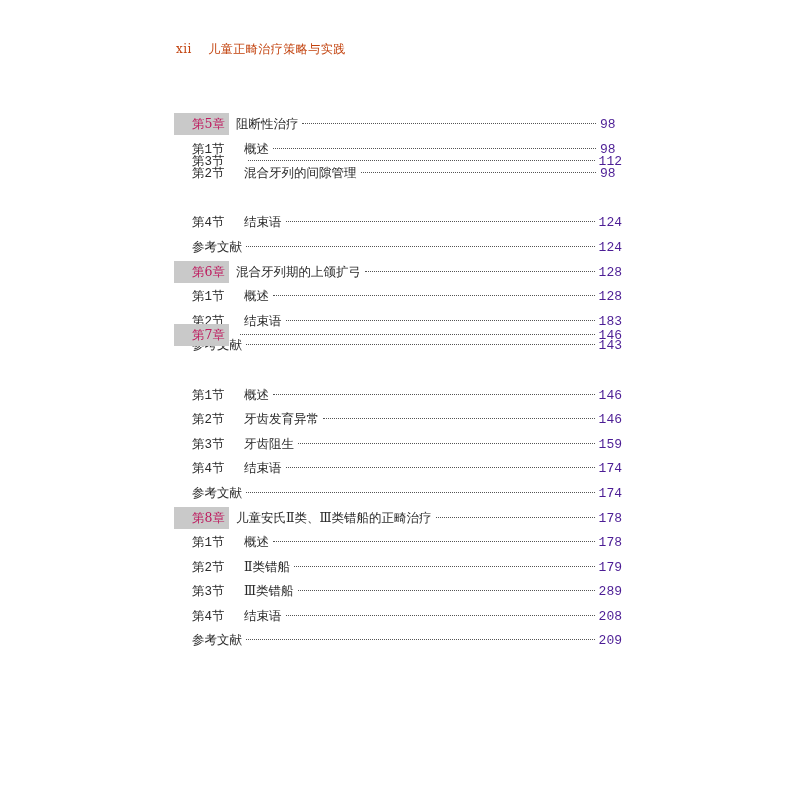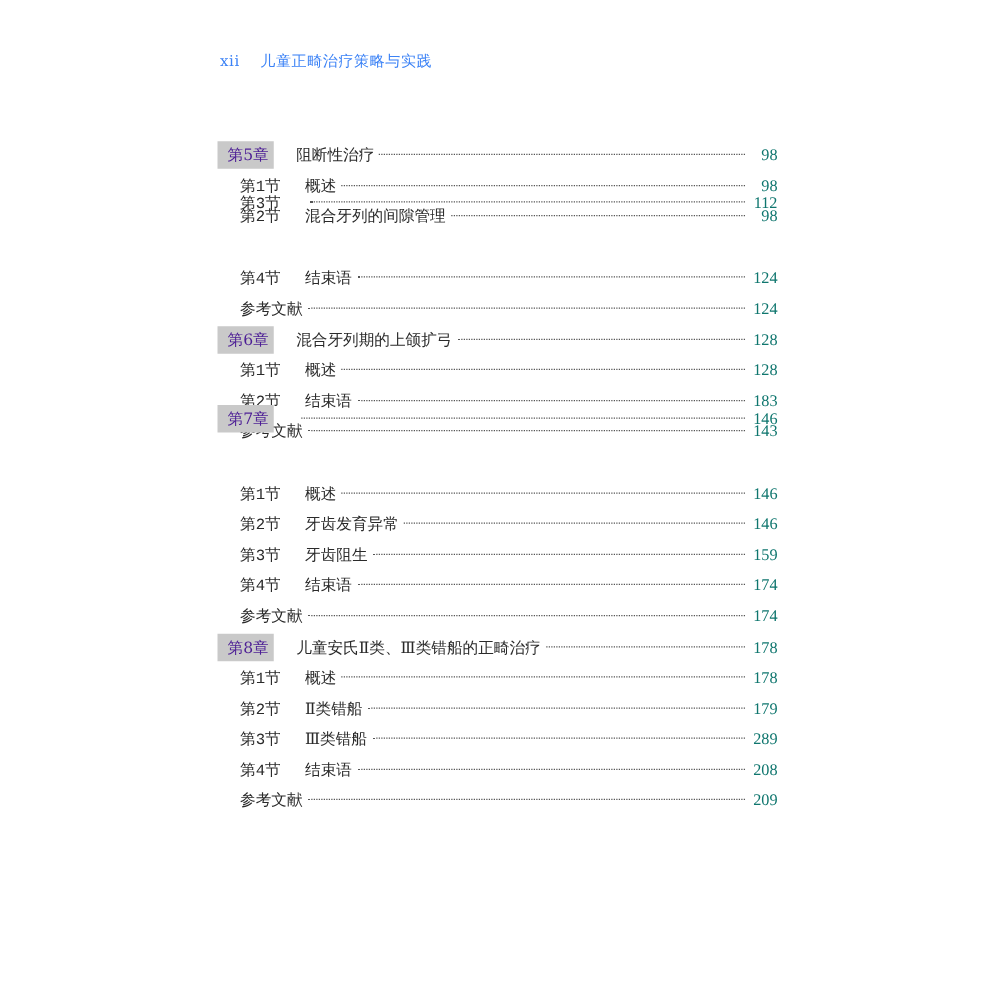--- a/index.html
+++ b/index.html
@@ -3,46 +3,46 @@
   <meta charset="utf-8">
   <style>
     html, body { margin: 0; padding: 0; background: #ffffff; }
     body {
       width: 800px; height: 800px; position: relative; overflow: hidden;
       font-family: "DejaVu Serif", "Liberation Serif", serif;
       color: #2a2a2a;
     }
     .running-header {
       position: absolute; left: 176px; top: 41px;
-      font-size: 12px; color: #3b82f6; letter-spacing: 0.5px;
+      font-size: 12px; color: #c2410c; letter-spacing: 0.5px;
     }
     .running-header .folio { margin-right: 12px; }
     .toc {
       position: absolute; left: 174px; top: 78px; width: 448px;
     }
     .toc-row {
       display: flex; align-items: baseline;
       height: 24.6px; line-height: 20px;
       font-size: 12.5px;
     }
     .toc-row.section { padding-left: 18px; }
     .toc-row.chapter .ch-label {
-      background: #c9c9c9; padding: 1px 4px 1px 8px; margin-right: 18px;
-      color: #4c1d95;
+      background: #c9c9c9; padding: 1px 4px 1px 18px; margin-right: 7px;
+      color: #be185d;
     }
     .toc-row.section .sec-label { margin-right: 12px; min-width: 40px; font-family: Liberation Mono, monospace; }
     .title { white-space: nowrap; margin-top: 36px; }
     .leader {
       flex: 1; margin: 0 4px; border-bottom: 1.3px dotted #555;
       transform: translateY(-4px);
       min-width: 20px;
     }
     .page-num {
-      min-width: 22px; text-align: right; color: #0f766e;
-      font-family: Liberation Serif, serif; font-size: 13px;
+      min-width: 22px; text-align: left; color: #4c1d95;
+      font-family: Liberation Mono, monospace; font-size: 13px;
     }
   </style>
 </head>
 <body>
 
 <div class="running-header">
   <span class="folio">xii</span>
   <span>儿童正畸治疗策略与实践</span>
 </div>
 

